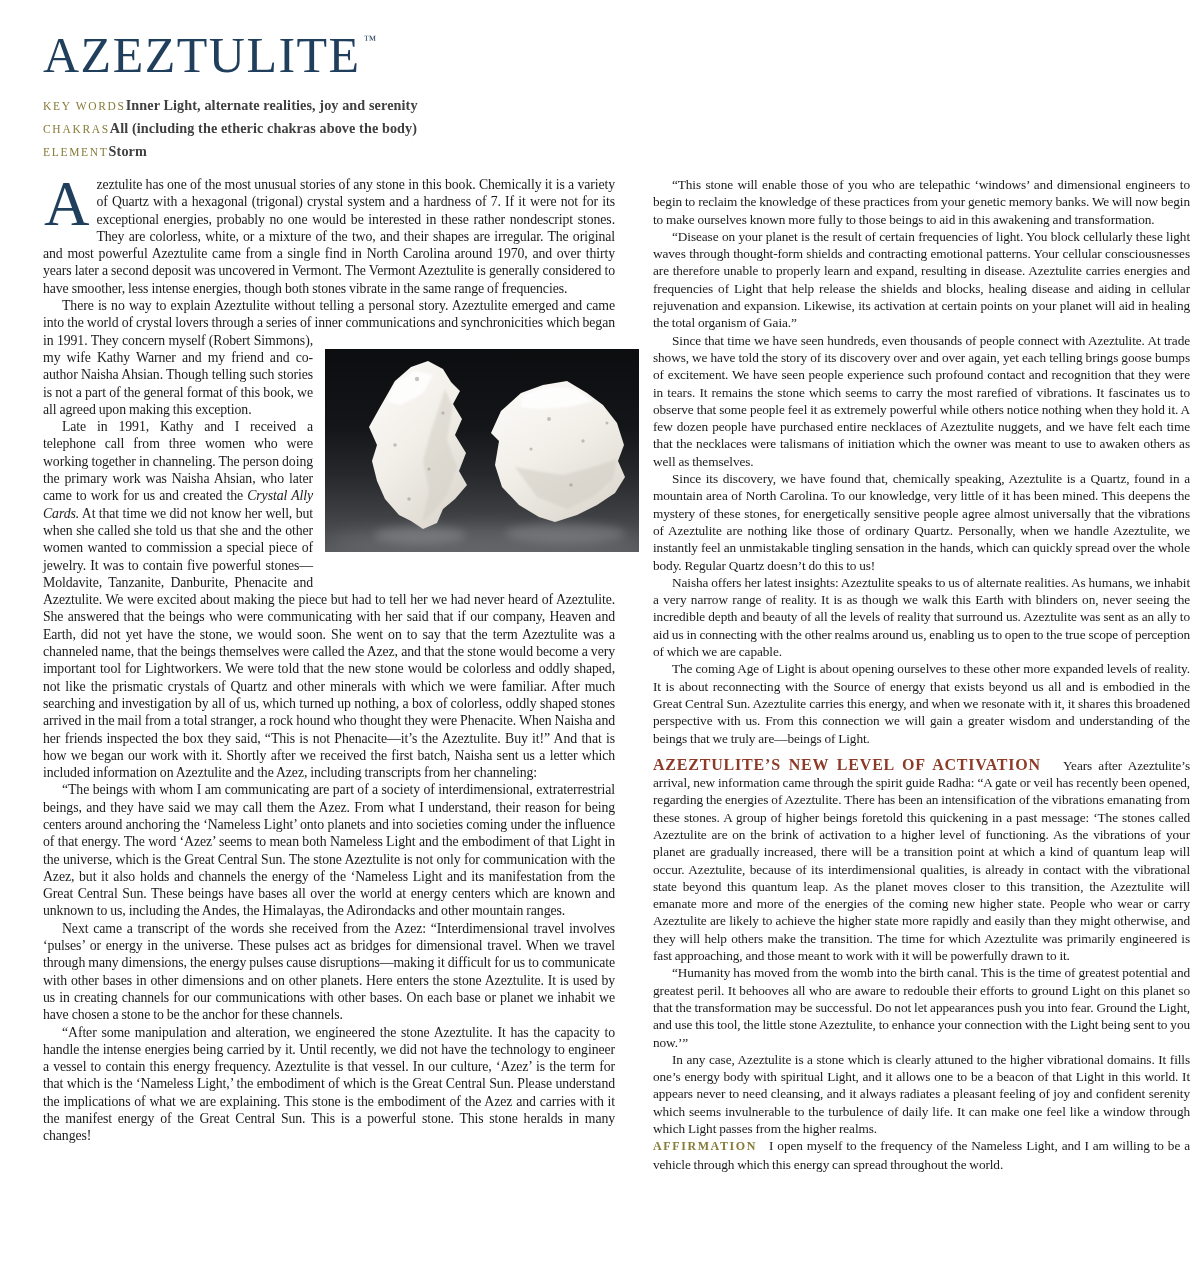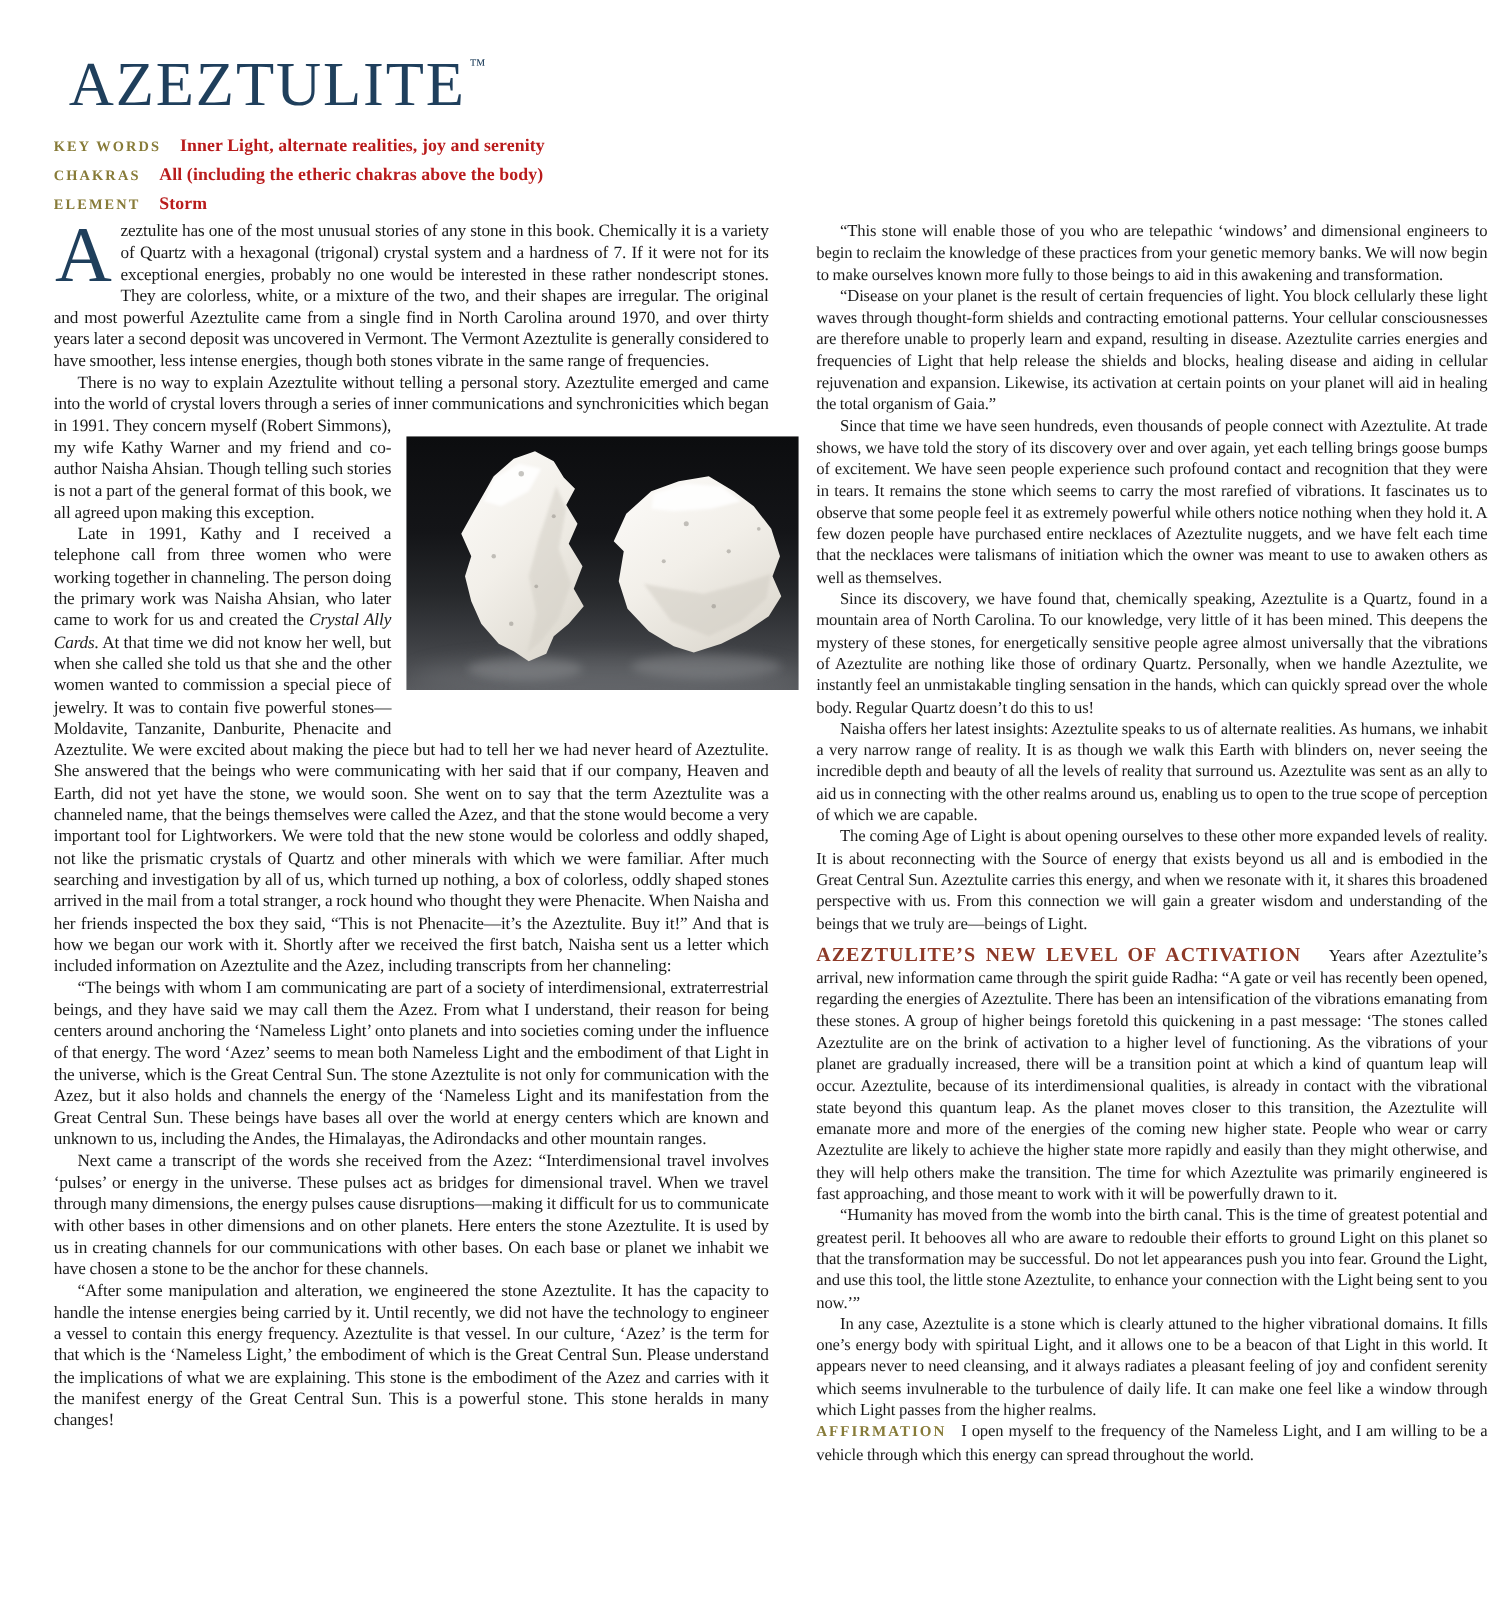--- a/index.html
+++ b/index.html
@@ -7,33 +7,33 @@
     position:relative;
     width:1200px;height:1287px;
     background:var(--page-bg,#ffffff);
     overflow:hidden;
     font-family:"Liberation Serif", serif;
     color:var(--body-text,#1b1b1b);
   }
   
   .masthead{position:absolute;left:43px;top:30px;}
   .title{
-    margin:12px;font-size:50px;line-height:1;font-weight:400;
+    margin:0;font-size:50px;line-height:1;font-weight:400;
     color:var(--title-navy,#1f3f5c);
     letter-spacing:1.5px;
   }
   .title sup{font-size:13px;letter-spacing:0;vertical-align:28px;margin-left:3px;}
   .props{margin-top:17px;}
   .prop-row{display:flex;align-items:baseline;margin-bottom:6px;}
   .prop-label{
     color:var(--label-gold,#877b38);
-    font-weight:700;font-size:11.5px;letter-spacing:1.7px;
-    margin-right:15px;white-space:nowrap;
+    font-weight:400;font-size:11.5px;letter-spacing:1.7px;
+    white-space:nowrap;
   }
-  .prop-value{font-weight:700;font-size:14.2px;color:#b91c1c;letter-spacing:0.1px;}
+  .prop-value{font-weight:700;font-size:14.2px;color:#404040;letter-spacing:0.1px;}
   
   .columns{
     position:absolute;left:43px;top:176px;
     display:flex;gap:38px;
   }
   .col{display:block;}
   .col-left{width:572px;}
   .col-right{width:537px;}
   .para{
     margin:0;

